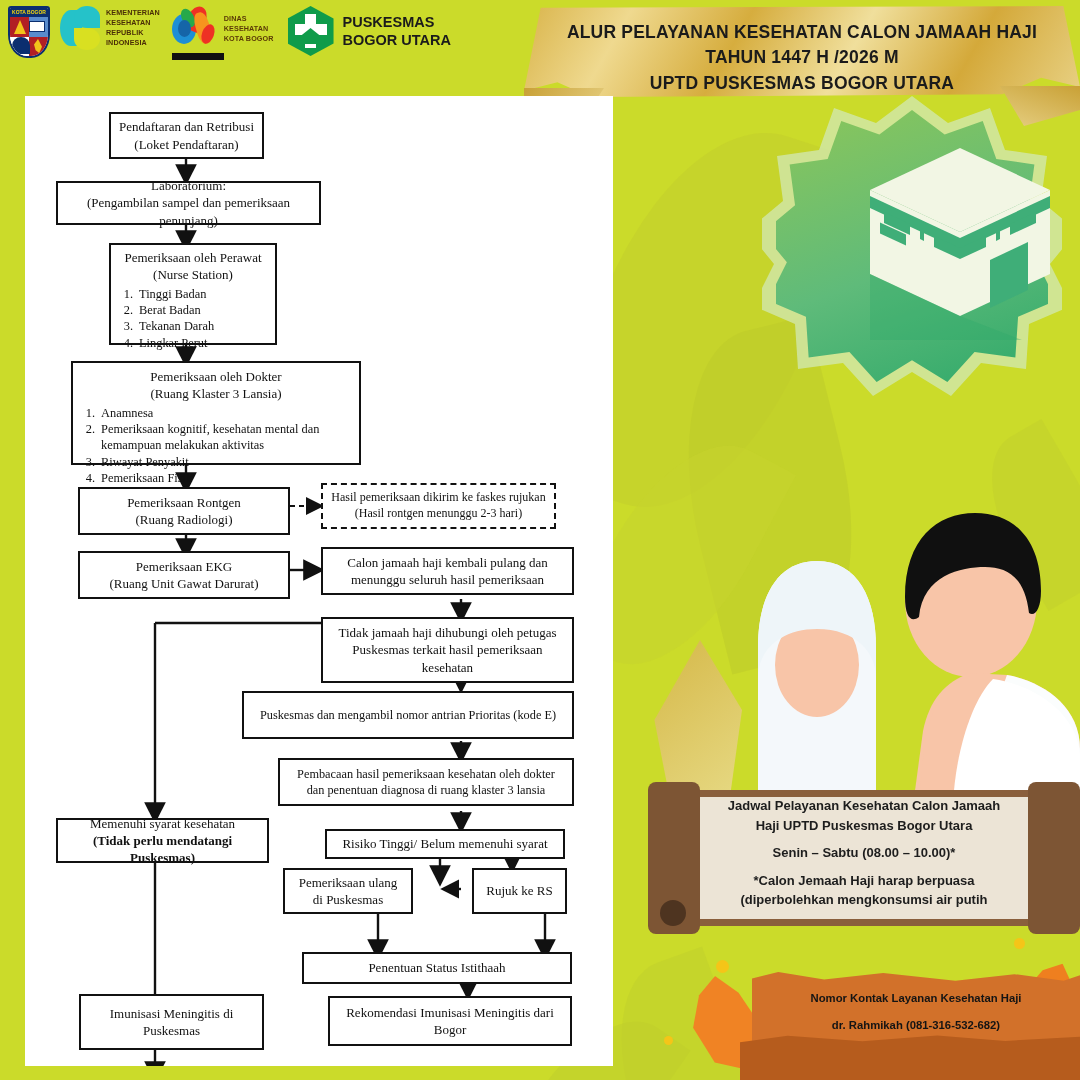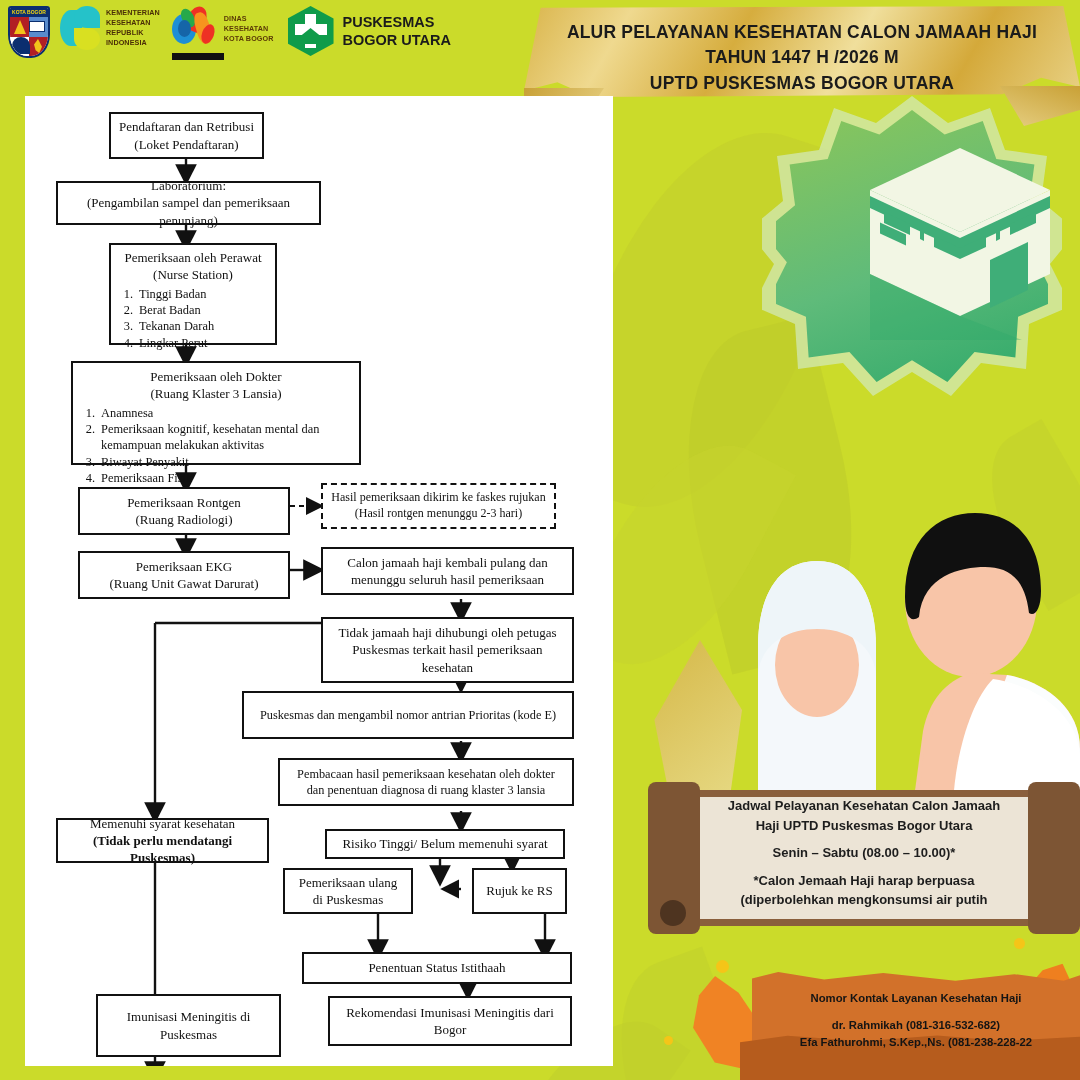--- a/index.html
+++ b/index.html
@@ -494,21 +494,21 @@
 
     <div class="node" style="left:277px; top:856px; width:270px; height:32px;">
       <span class="ttl">Penentuan Status Istithaah</span>
     </div>
 
     <div class="node" style="left:303px; top:900px; width:244px; height:50px;">
       <span class="ttl">Rekomendasi Imunisasi Meningitis dari</span>
       <span class="ttl">Bogor</span>
     </div>
 
-    <div class="node" style="left:71px; top:898px; width:185px; height:63px;">
+    <div class="node" style="left:54px; top:898px; width:185px; height:56px;">
       <span class="ttl">Imunisasi Meningitis di</span>
       <span class="ttl">Puskesmas</span>
     </div>
 
   </div>
 </div>
 
 <div class="scroll-wrap">
   <div class="scroll-body"></div>
   <div class="scroll-roll-l">
@@ -533,15 +533,14 @@
 <div class="dot d3"></div>
 <div class="dot d4"></div>
 
 <div class="plank-wrap">
   <div class="plank"></div>
   <div class="plank-dark"></div>
   <div class="plank-text">
     <div>Nomor Kontak Layanan Kesehatan Haji</div>
     <div class="gap"></div>
     <div>dr. Rahmikah (081-316-532-682)</div>
-    <div>Efa Fathurohmi, S.Kep.,Ns. (081-238-228-22</div>
   </div>
 </div>
 
 </body></html>

